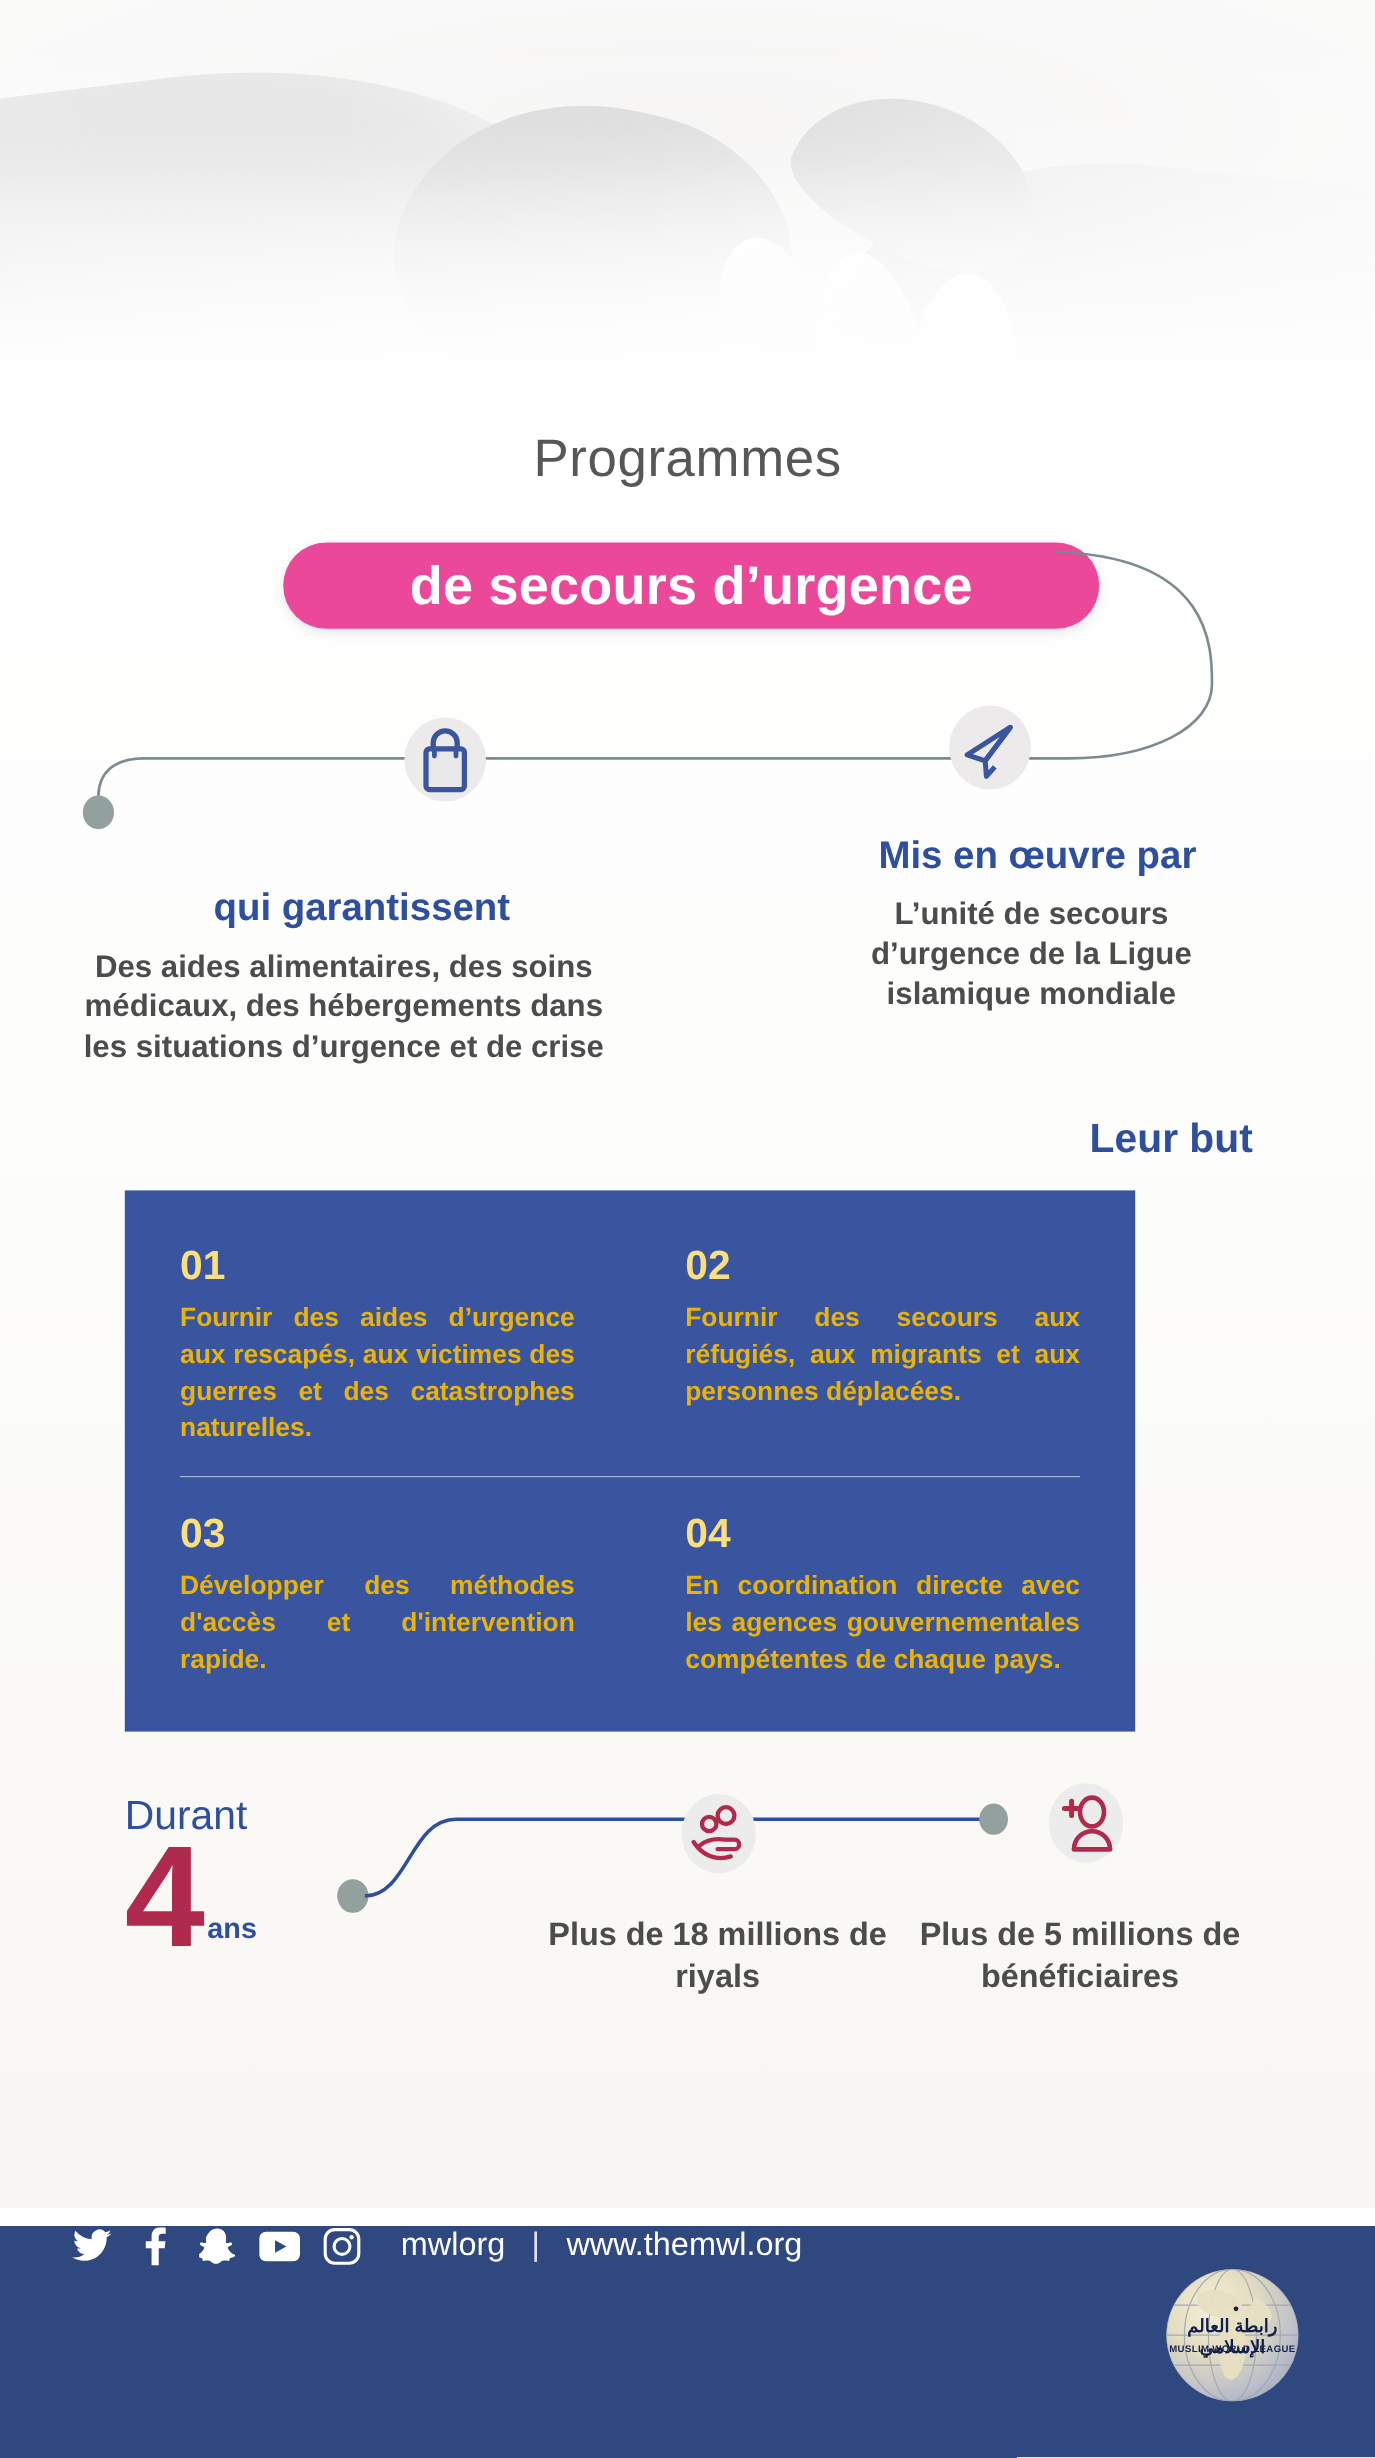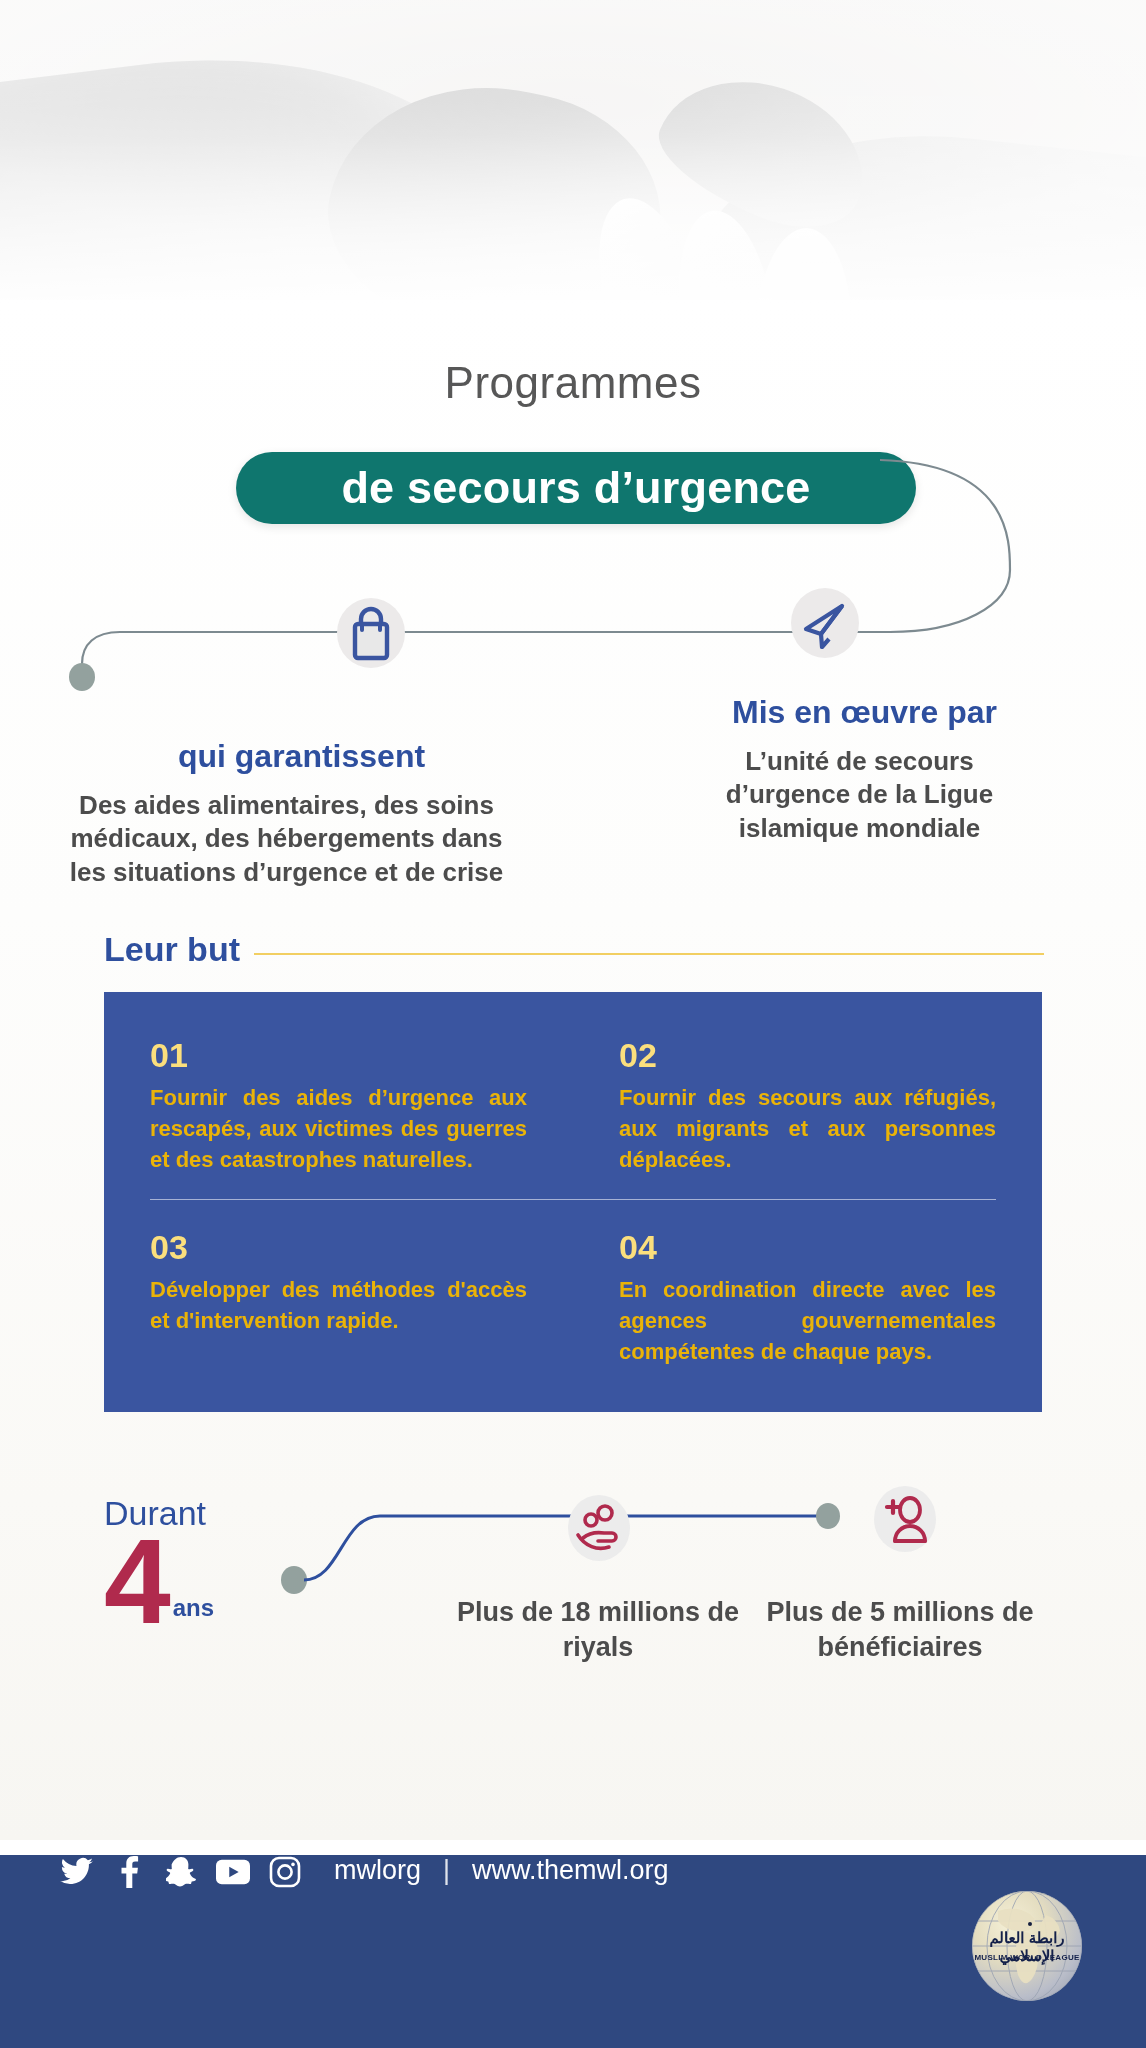--- a/index.html
+++ b/index.html
@@ -105,21 +105,21 @@
     font-size: 44px;
     color: #575757;
     letter-spacing: .5px;
     font-weight: 400;
   }
   .title-badge {
     position: absolute;
     left: 236px; top: 452px;
     width: 680px;
     height: 72px;
-    background: #0f766e;
+    background: #ec4899;
     border-radius: 36px;
     display: flex;
     align-items: center;
     justify-content: center;
     box-shadow: 0 3px 10px rgba(0,0,0,.10);
   }
   .title-badge span {
     color: #ffffff;
     font-size: 45px;
     font-weight: bold;
@@ -181,42 +181,43 @@
     line-height: 1.28;
   }
   .sub-body.c1 { padding: 0 54px; }
   .sub-body.c2 { padding: 0 112px; }
 
   
   .leur-but {
     position: absolute;
     left: 104px; top: 930px;
     display: flex;
-    align-items: center;
+    align-items: flex-end;
     width: 940px;
+    flex-direction: column;
   }
   .leur-but-label {
     color: #2e4f9e;
     font-size: 34px;
     font-weight: bold;
     white-space: nowrap;
   }
   .leur-but-rule {
     flex: 1;
     height: 2px;
     background: #f2cf62;
     margin-left: 14px;
     margin-top: 8px;
   }
 
   
   .goals {
     position: absolute;
     left: 104px; top: 992px;
-    width: 938px;
+    width: 842px;
     background: #3a55a0;
     padding: 30px 0 30px 0;
     box-sizing: border-box;
   }
   .goals-row {
     display: flex;
   }
   .goal {
     width: 50%;
     box-sizing: border-box;

